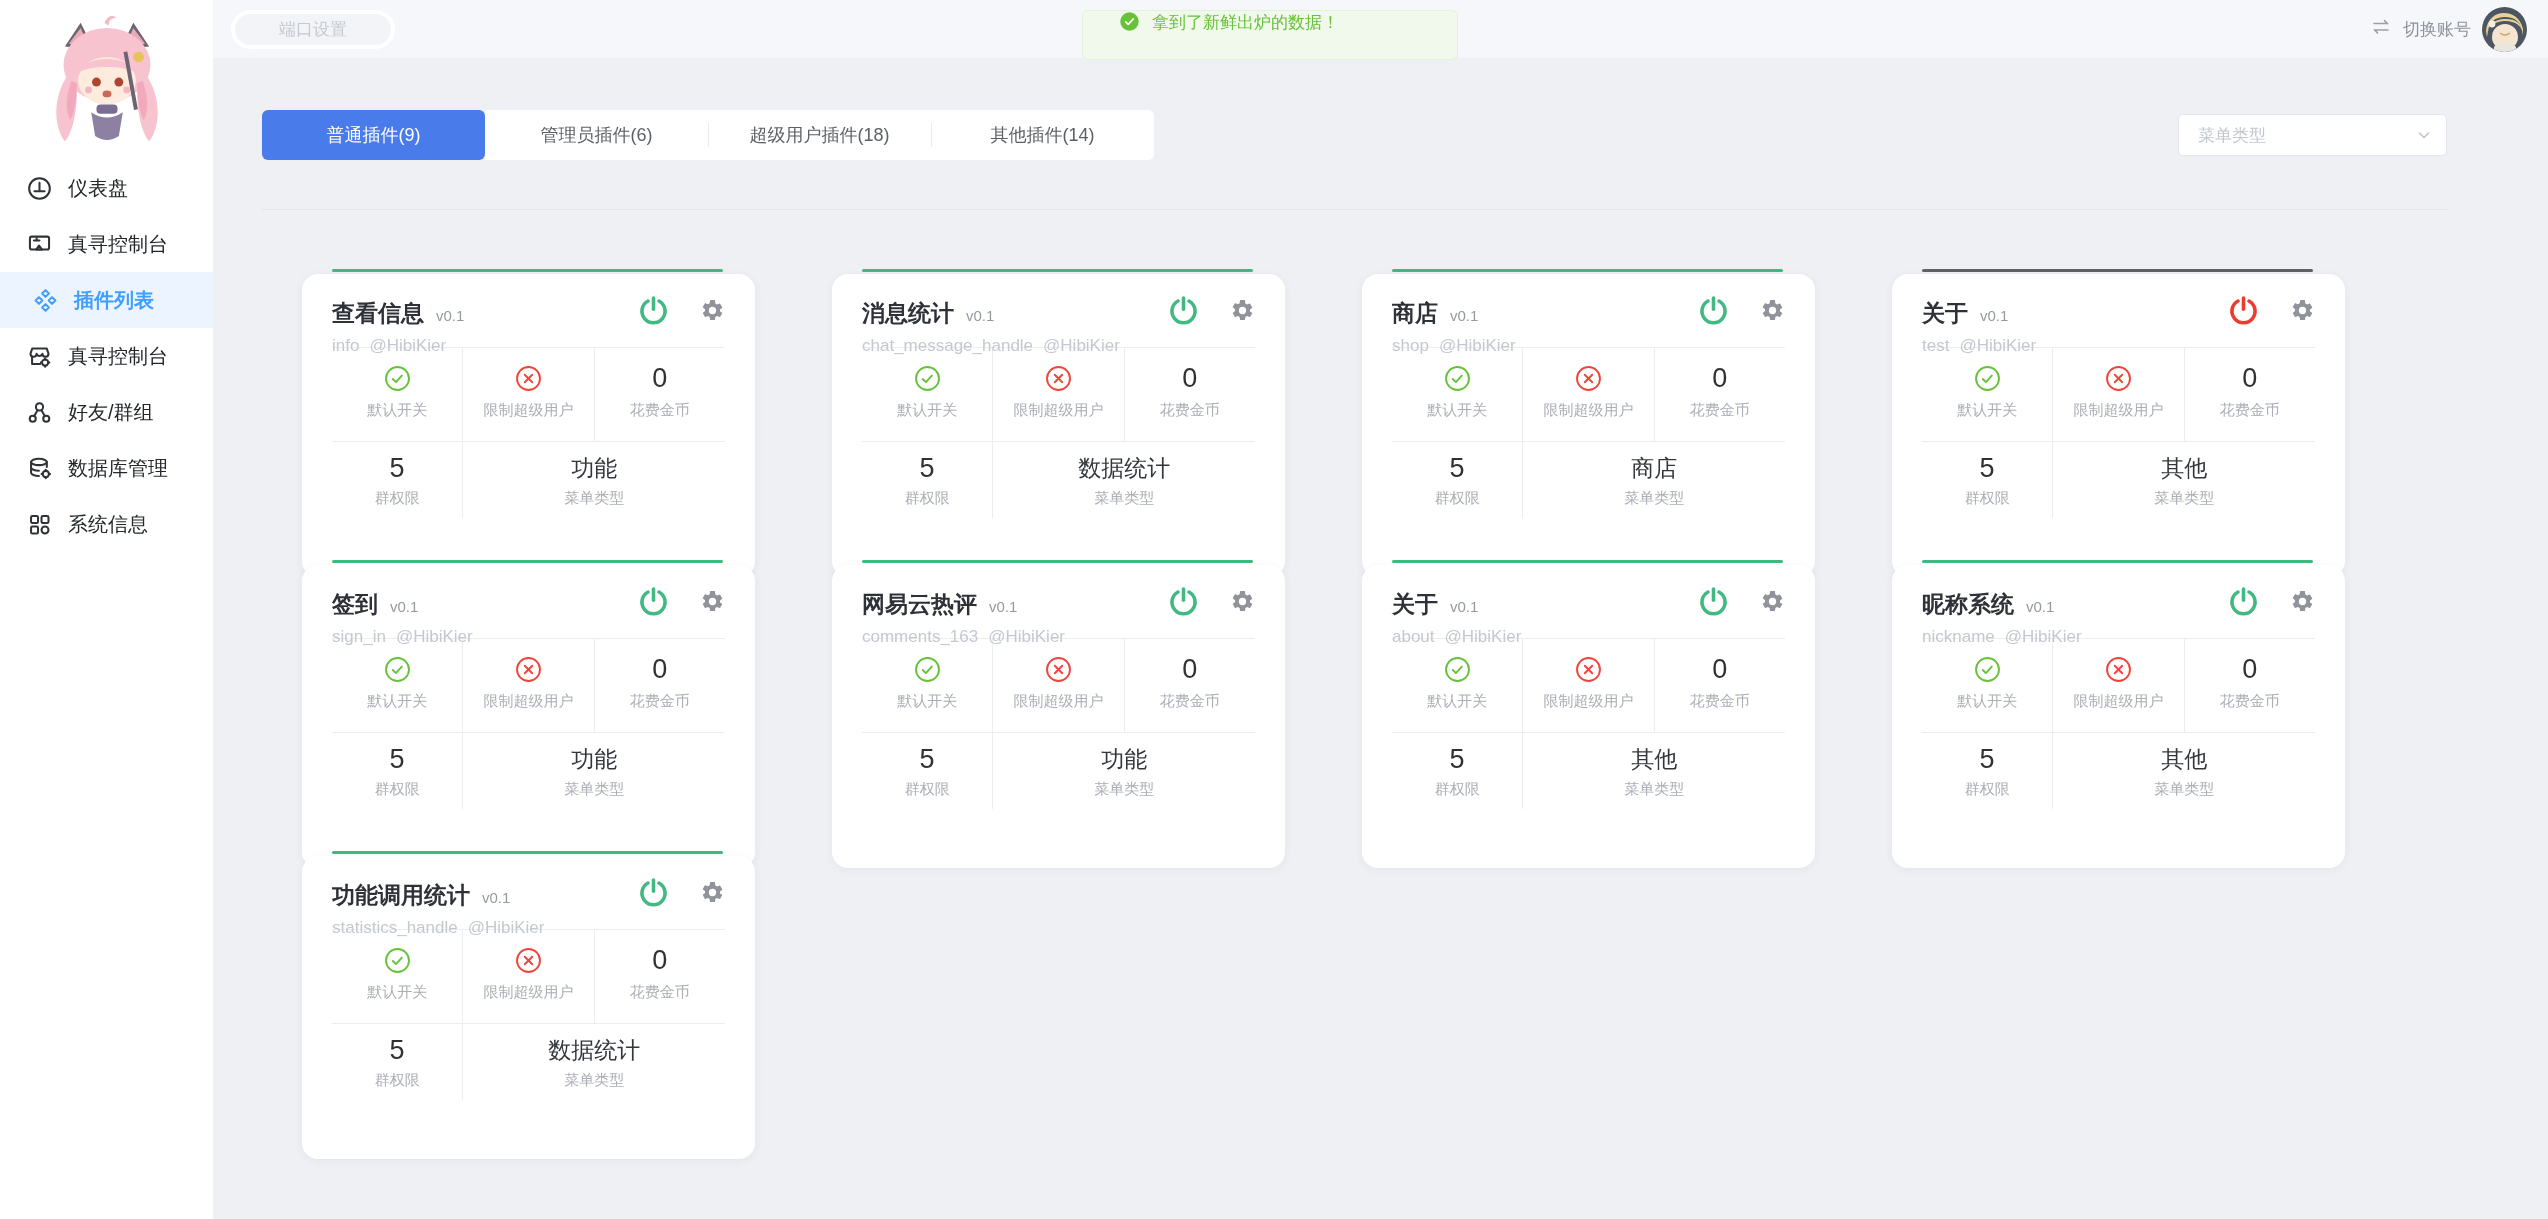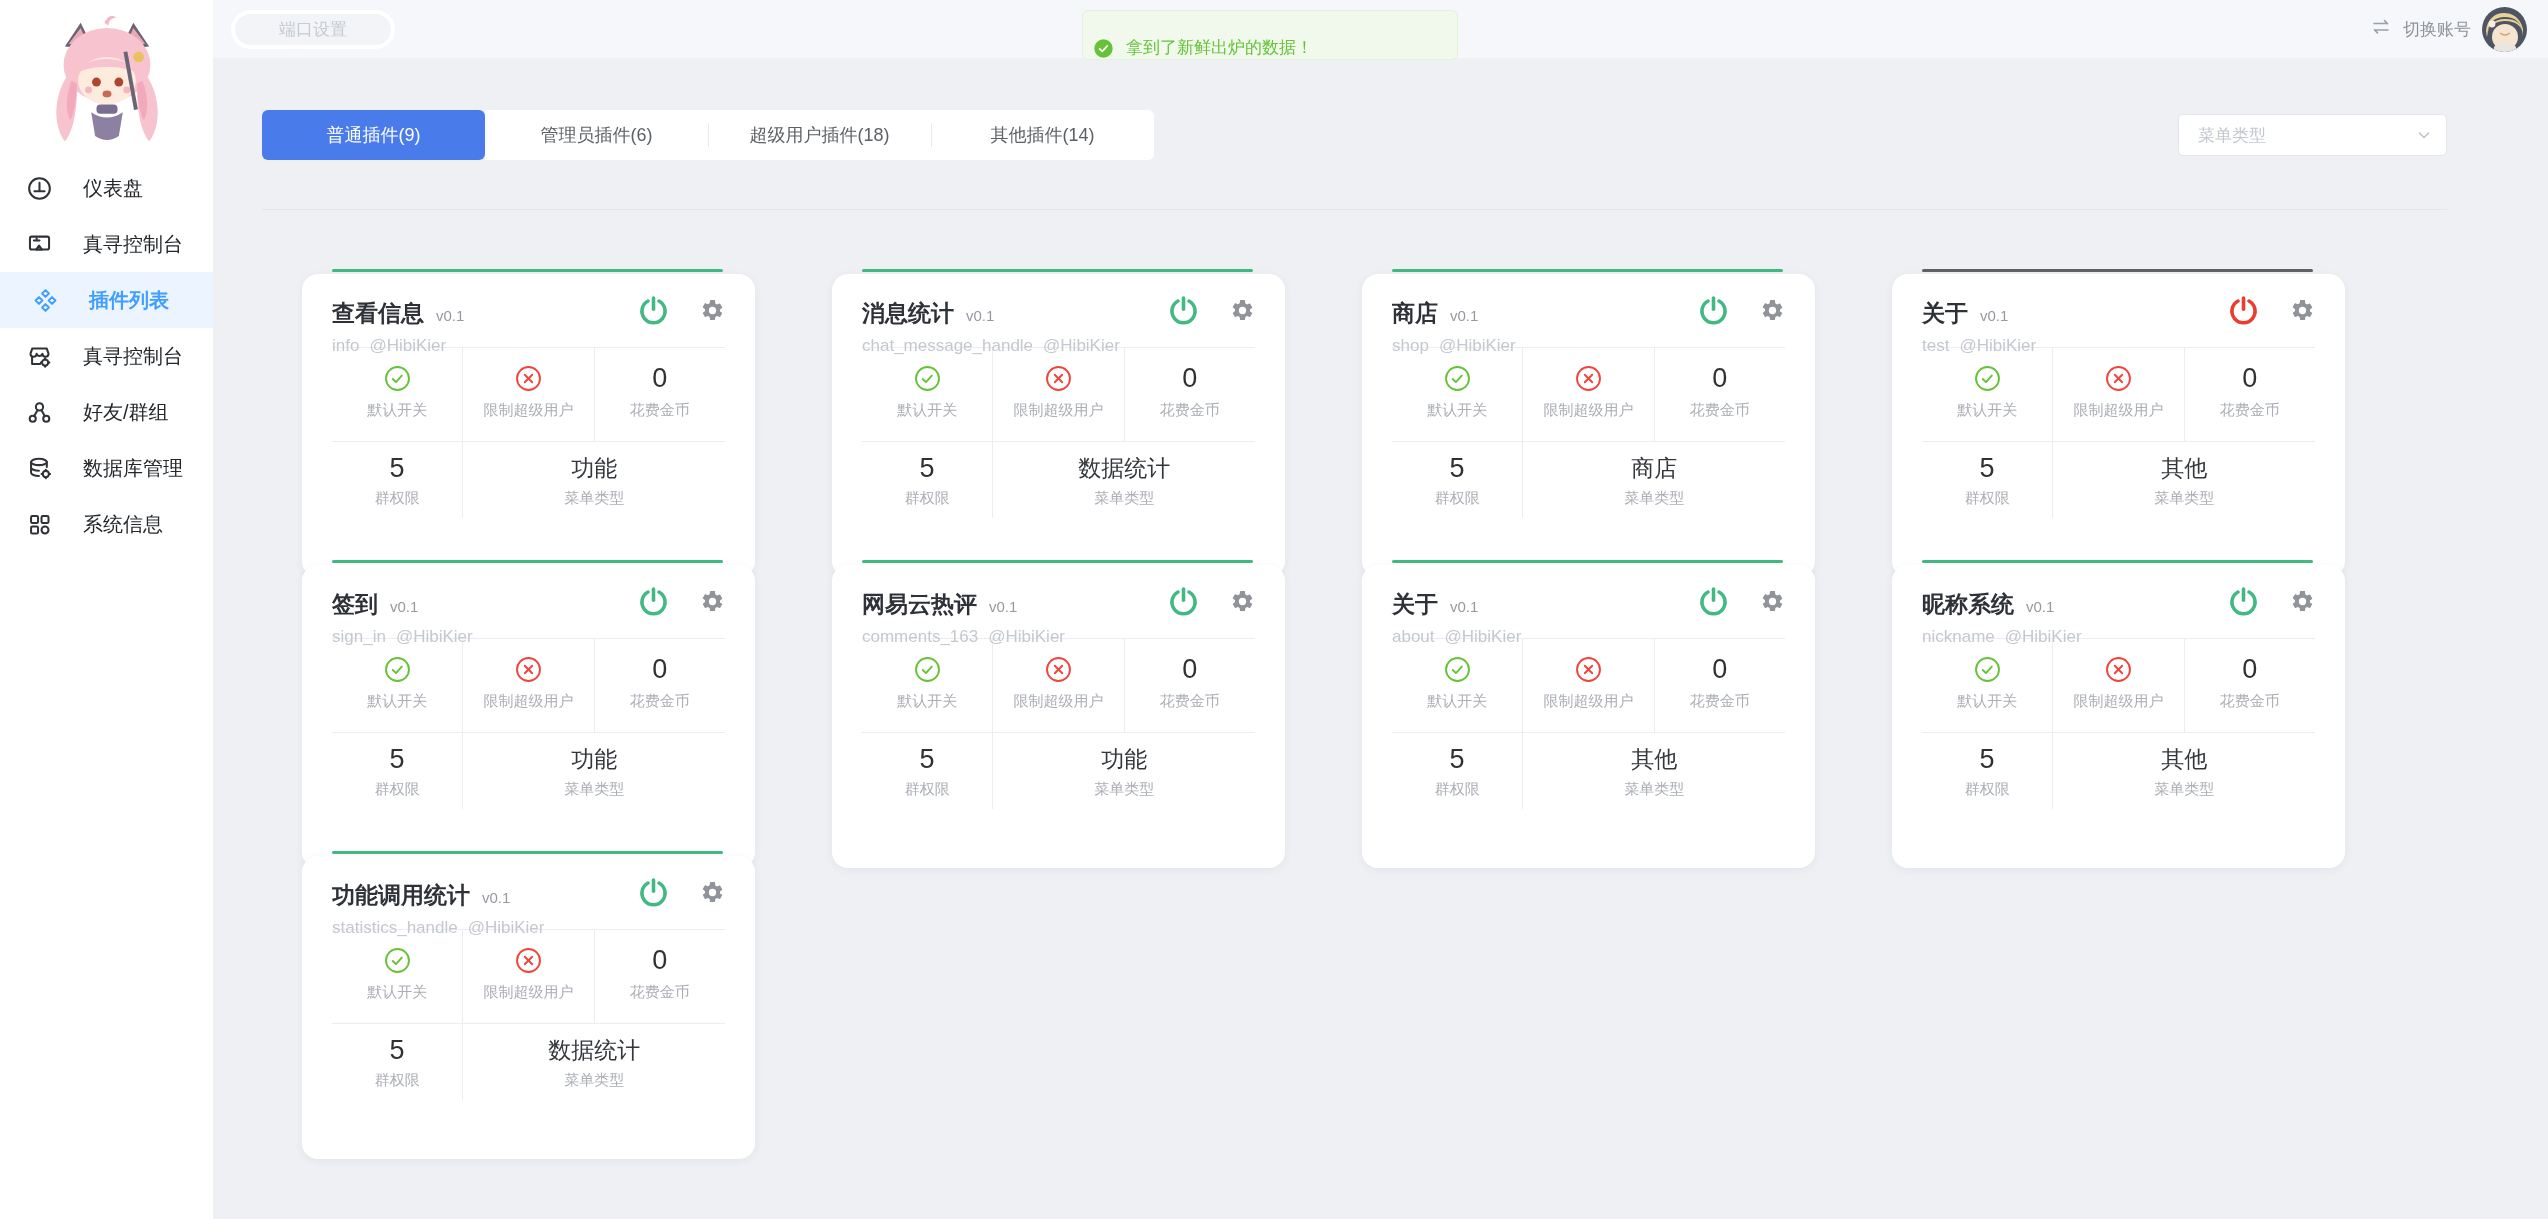--- a/index.html
+++ b/index.html
@@ -3,21 +3,21 @@
 <meta charset="utf-8">
 <style>
   * { margin:0; padding:0; box-sizing:border-box; }
   html,body { width:2548px; height:1219px; overflow:hidden;
     font-family:"Liberation Sans","DejaVu Sans",sans-serif; }
   .app { display:flex; width:2548px; height:1219px; background:#eef0f4; }
 
   
   .sidebar { width:213px; height:100%; background:#fff; flex-shrink:0; }
   .side-avatar { width:100%; padding-top:12px; display:flex; justify-content:center; }
-  .nav-item { height:56px; display:flex; align-items:center; gap:30px;
+  .nav-item { height:56px; display:flex; align-items:center; gap:15px;
     padding-left:26px; color:#24282c; font-size:20px; cursor:pointer; }
   .nav-item svg { width:27px; height:27px; stroke:#2f3237; fill:none;
     stroke-width:1.8; stroke-linecap:round; stroke-linejoin:round; flex-shrink:0; }
   .nav-item.active { background:#ecf5ff; color:var(--side-blue); font-weight:bold;padding-left:32px; }
   .nav-item.active svg { stroke:var(--side-blue); }
 
   
   .main { flex:1; position:relative; }
   .topbar { height:58px; background:#f5f7fa; position:relative; }
   .port-pill { position:absolute; left:18px; top:10px; width:164px; height:39px;
@@ -27,21 +27,21 @@
   .port-pill::placeholder { color:#c6cad1; }
   .account { position:absolute; right:21px; top:0; height:58px;
     display:flex; align-items:center; gap:11px; }
   .account .swap svg { width:22px; height:22px; stroke:#9aa0a8; fill:none;
     stroke-width:1.5; stroke-linecap:round; stroke-linejoin:round; }
   .account .label { font-size:17px; color:#8f9399; }
   .avatar { width:45px; height:45px; border-radius:50%; overflow:hidden; display:block; cursor:pointer; }
 
   .toast { position:absolute; left:869px; top:10px; width:376px; height:50px; z-index:5;
     background:var(--toast-bg); border:1px solid #e1f3d8; border-radius:6px;
-    display:flex; align-items:flex-end; gap:12px; padding-left:10px; }
+    display:flex; align-items:flex-start; gap:12px; padding-left:36px; }
   .toast .t-txt { color:var(--success); font-size:17px; }
   .toast .t-icon svg { width:21px; height:21px; display:block; }
 
   
   .content { position:relative; height:1161px; }
   .filter-row { position:relative; height:50px; margin:52px 0 0 49px; }
   .tabs { display:flex; height:50px; width:893px; border-radius:6px; }
   .tab { width:223px; height:50px; display:flex; align-items:center; justify-content:center;
     background:#fff; color:#5d6166; font-size:18px; cursor:pointer; position:relative; }
   .tab:nth-child(2) { border-radius:0 0 0 0; }

